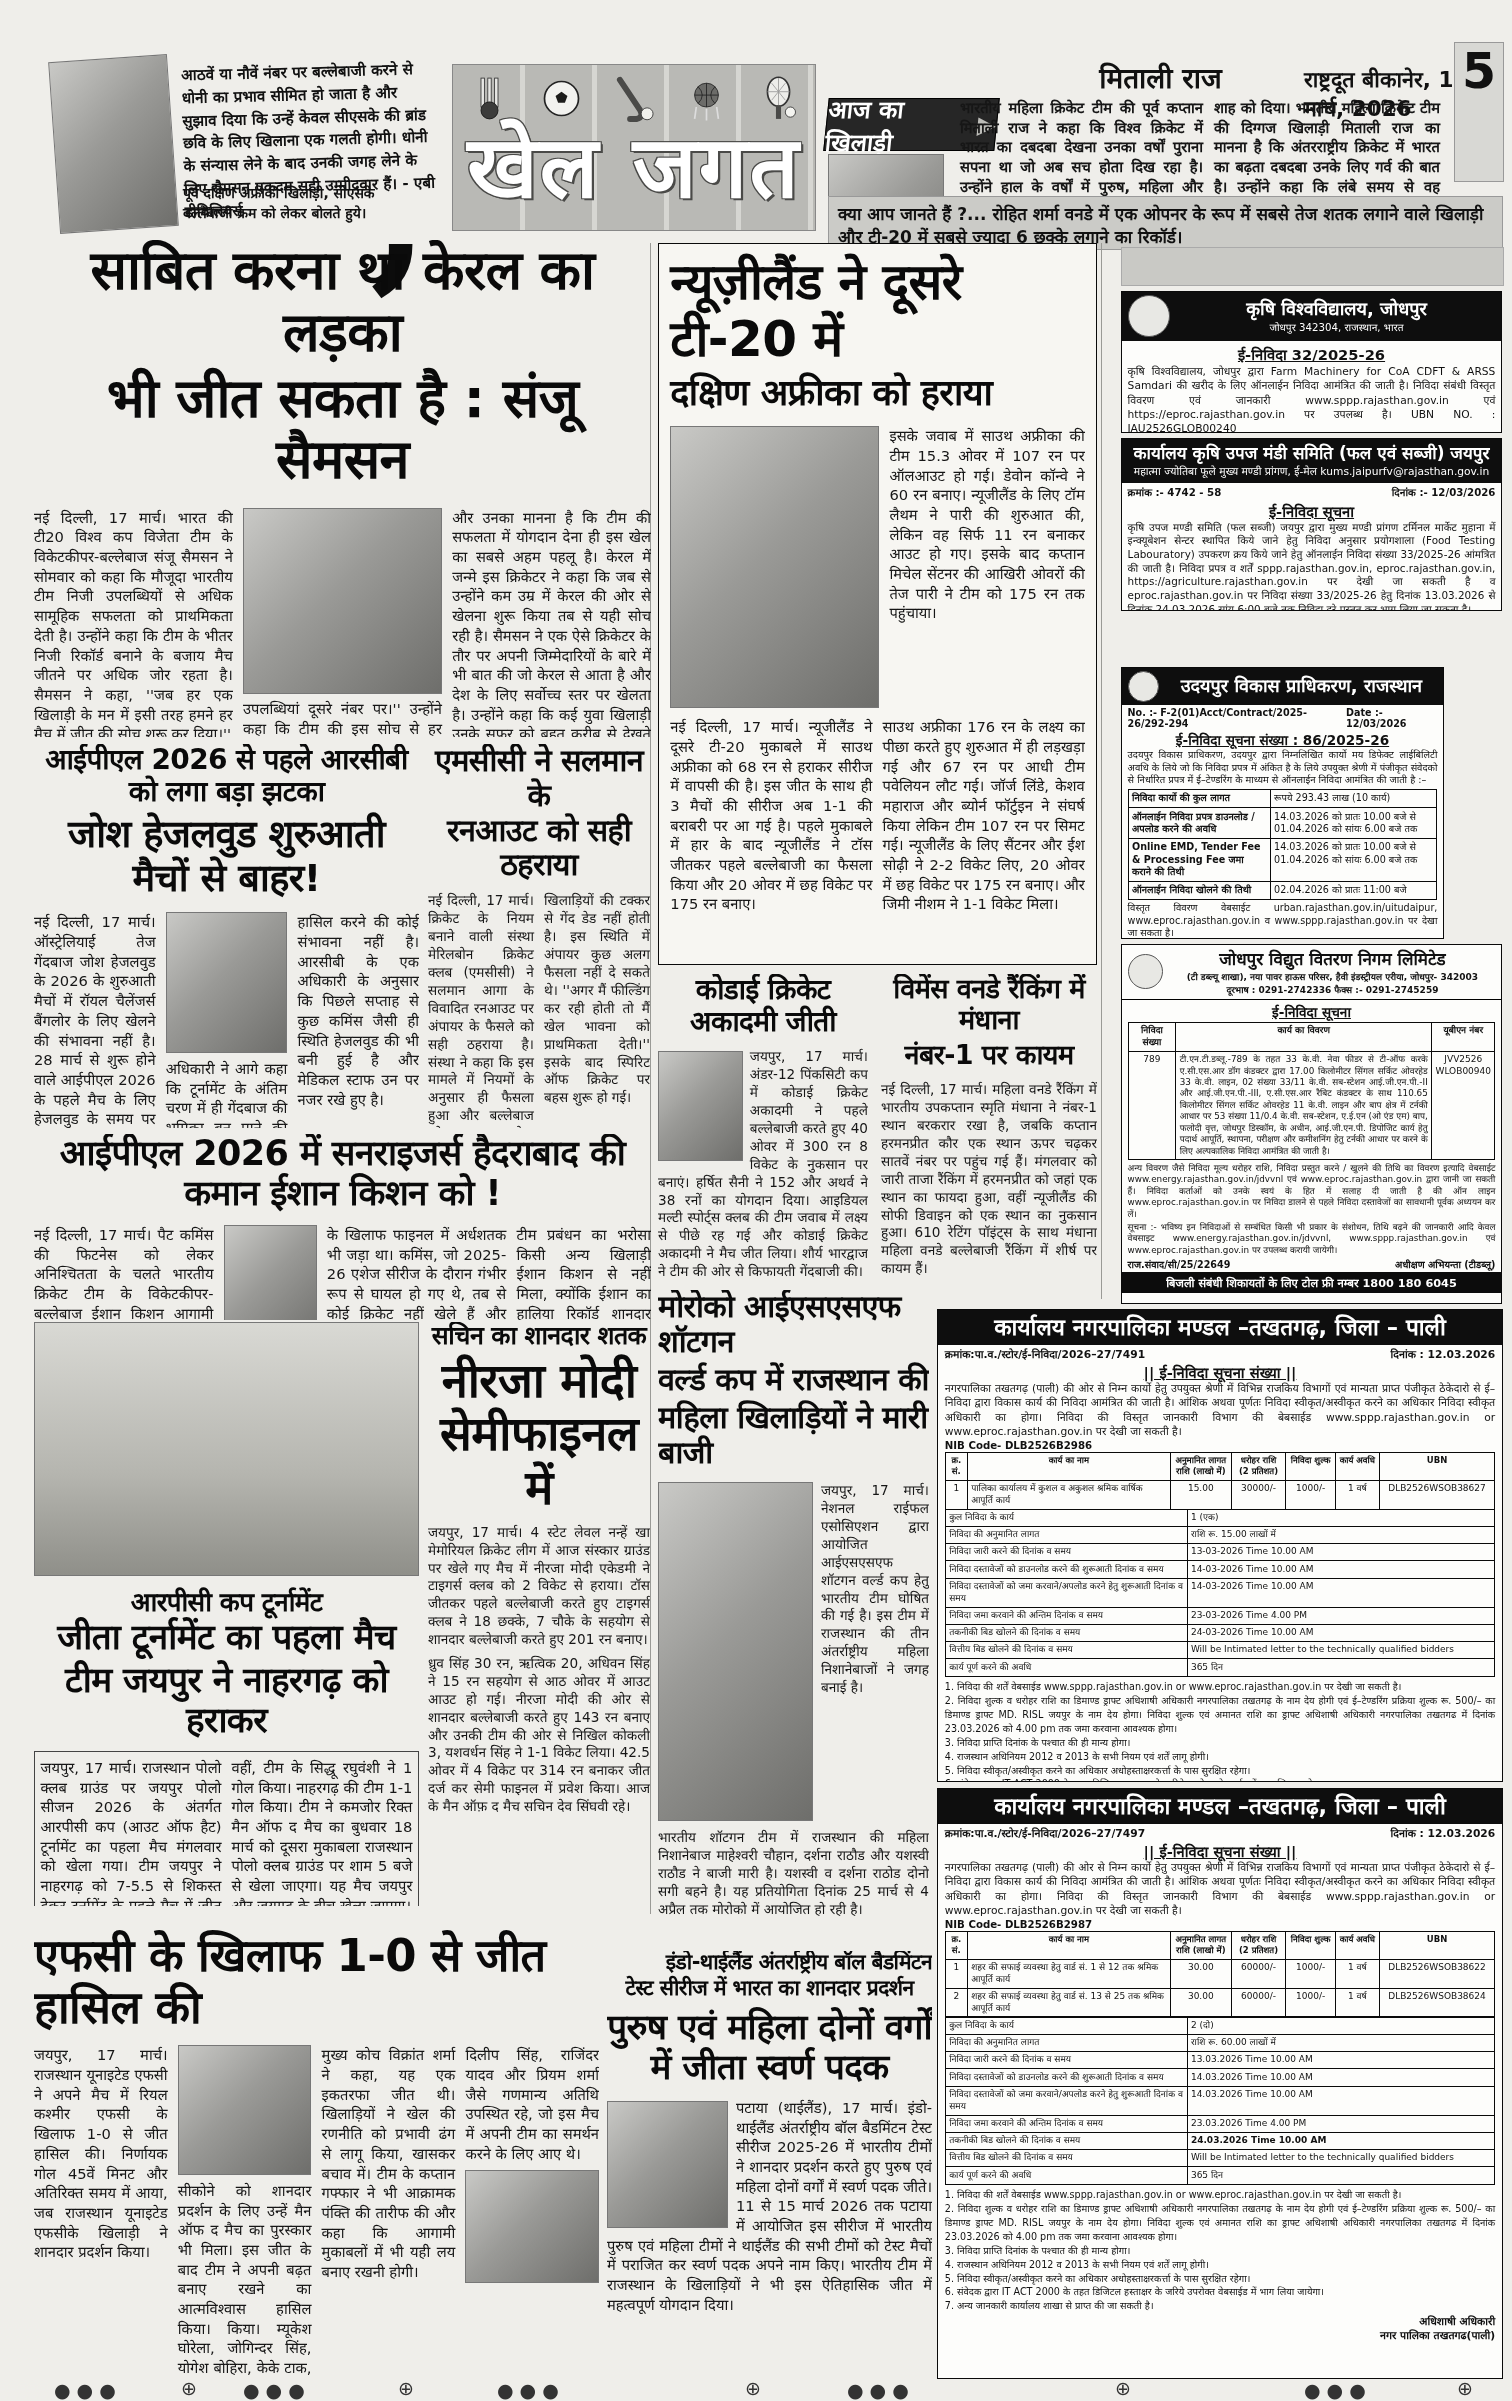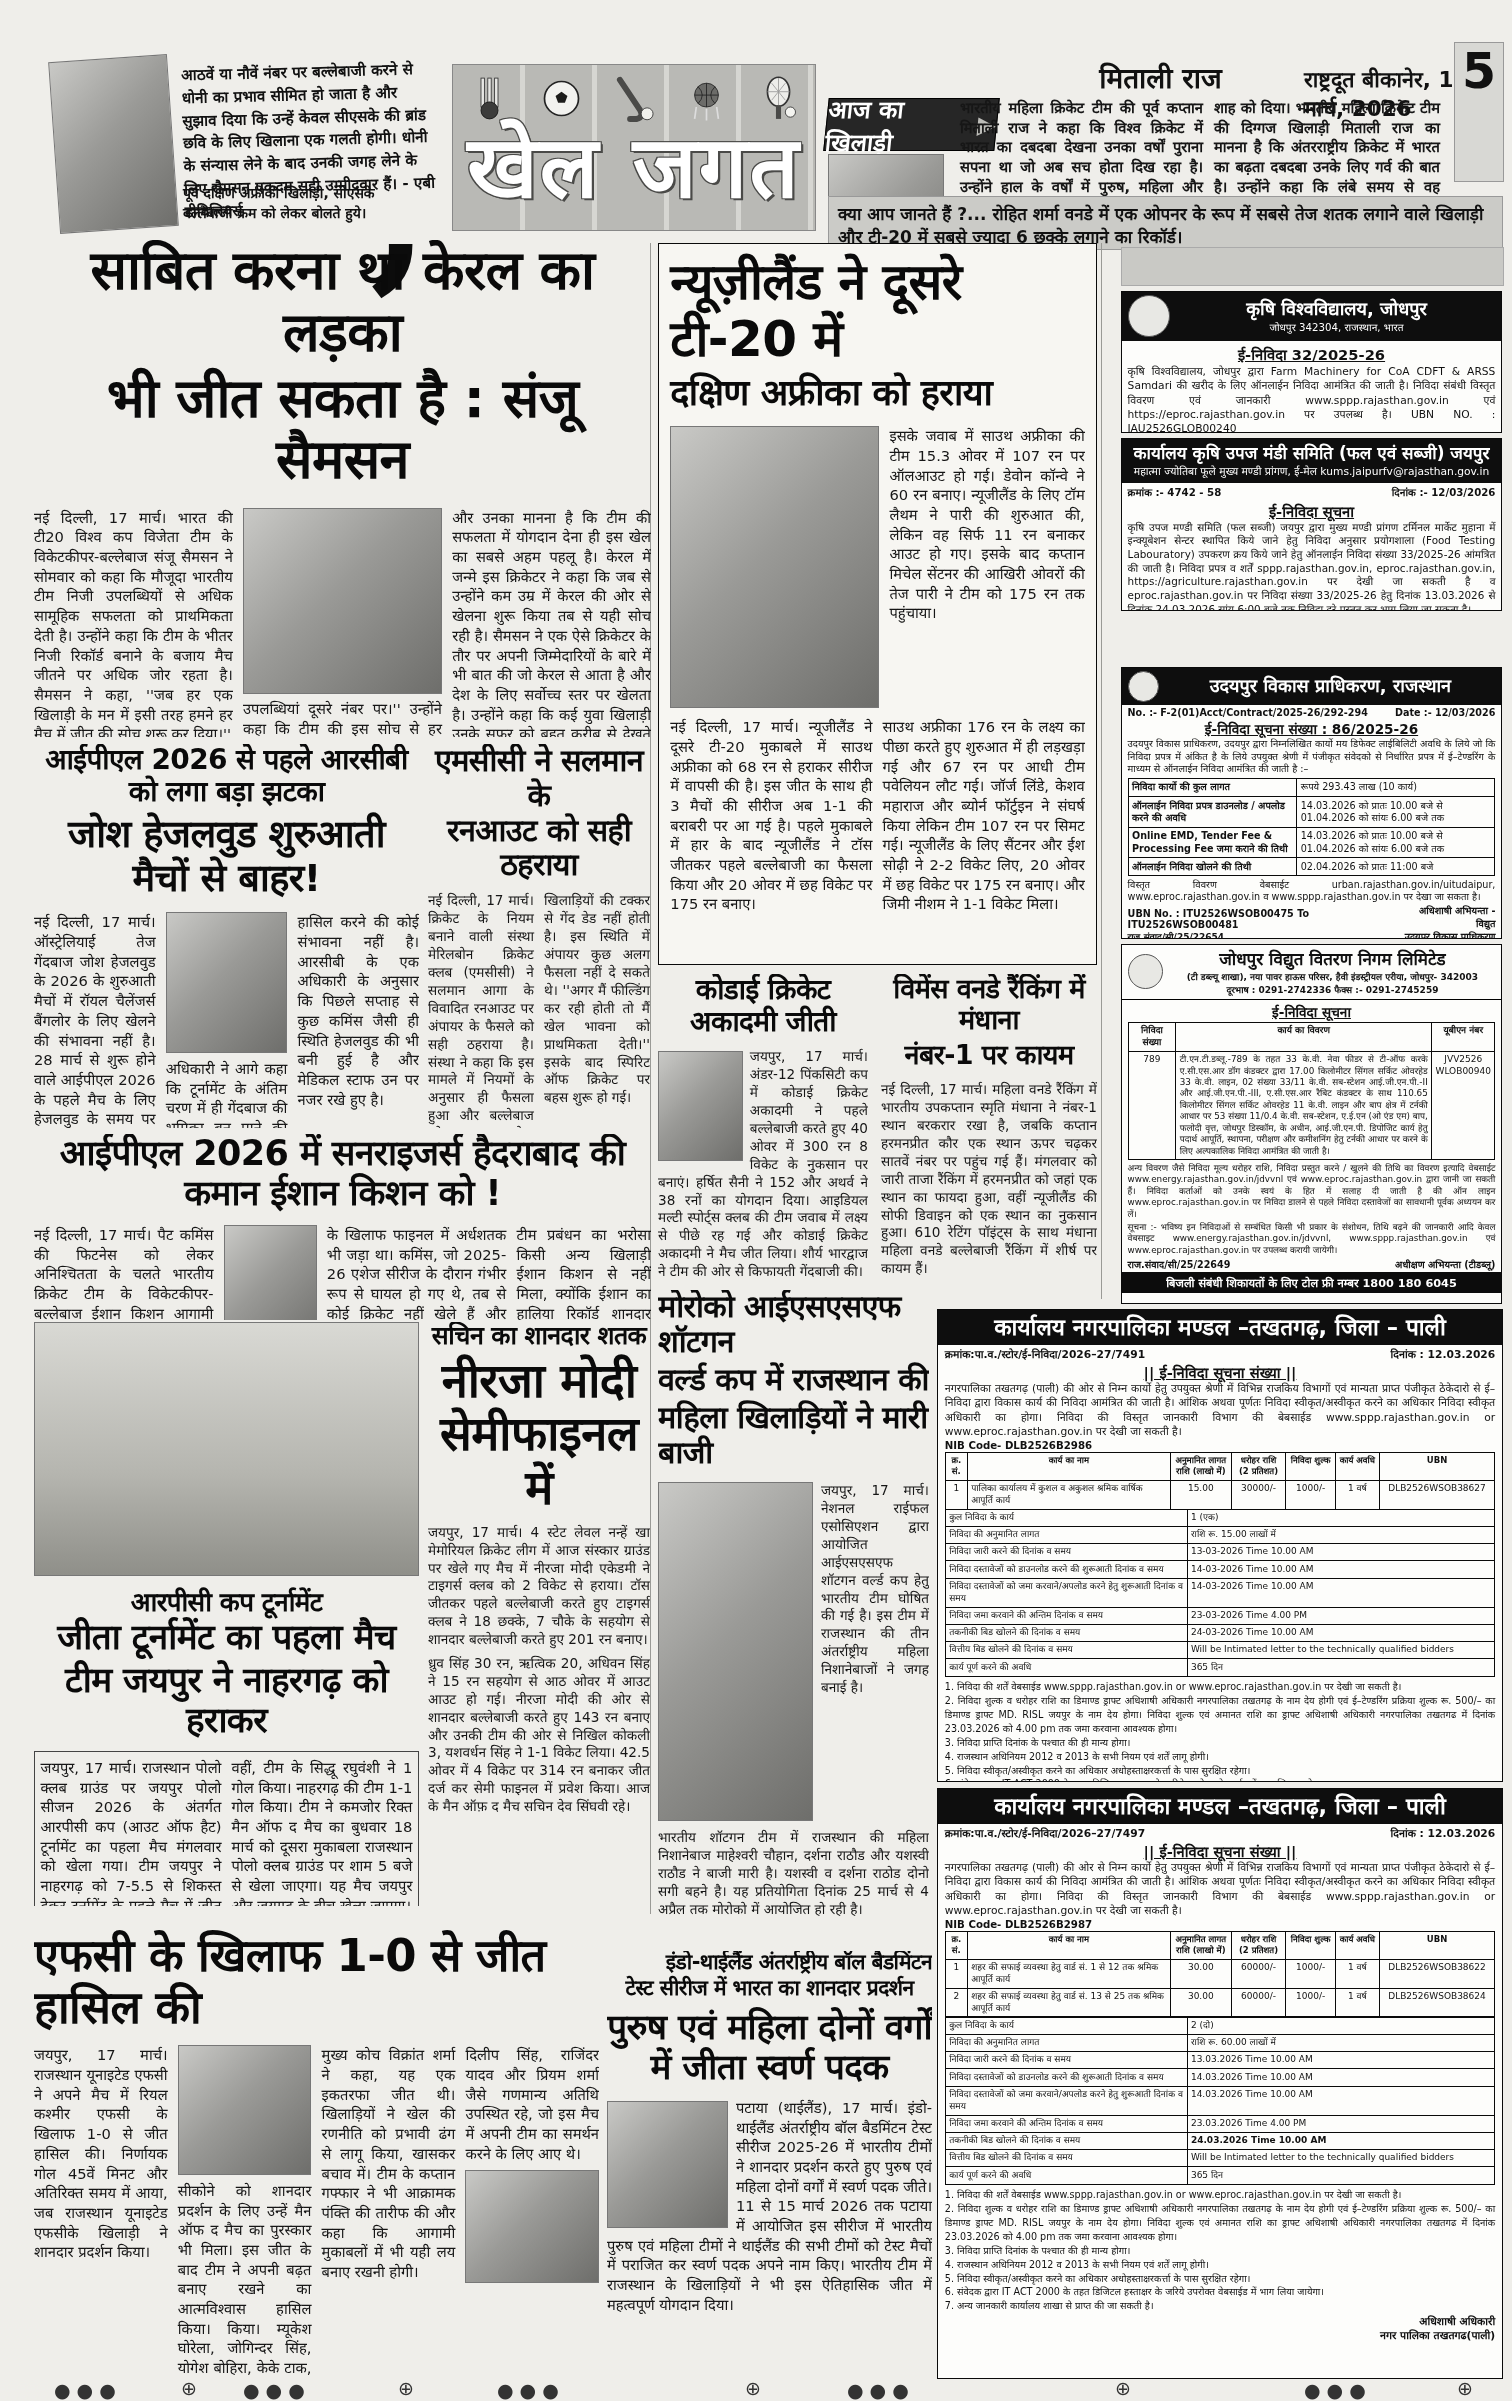--- a/index.html
+++ b/index.html
@@ -279,21 +279,21 @@
       <span style="font-weight:bold;font-size:15px;">UBN No.- DAM2526GLOB01462</span>
       <span style="text-align:right;font-weight:bold;font-size:10.7px;">
         <span style="display:block;">सचिव</span>
         <span style="display:block;">कृ.उ.म.स. (फ.स.) जयपुर</span>
       </span>
     </div>
     <div style="font-weight:bold;font-size:10.2px;text-align:center;">राज.संवाद/सी/25/22679</div>
   </div>
 </section>
 
-<section class="abs ad" style="left:1121px;top:667px;width:381px;height:272px;">
+<section class="abs ad" style="left:1121px;top:667px;width:323px;height:272px;">
   <div class="ad-head-black" style="display:flex;align-items:center;gap:6.8px;padding:2.8px 5.6px;">
     <span class="logo-circle" style="width:29px;height:29px;"></span>
     <span class="ad-name" style="flex:1;font-size:18px;">उदयपुर विकास प्राधिकरण, राजस्थान</span>
   </div>
   <div class="ad-inner" style="padding:1.1px 5.6px;">
     <div class="ad-meta" style="font-size:9.6px;padding:1.1px 0;">
       <span>No. :- F-2(01)Acct/Contract/2025-26/292-294</span>
       <span>Date :- 12/03/2026</span>
     </div>
     <div class="ad-title" style="font-size:13.6px;margin:0;">ई-निविदा सूचना संख्या : 86/2025-26</div>

